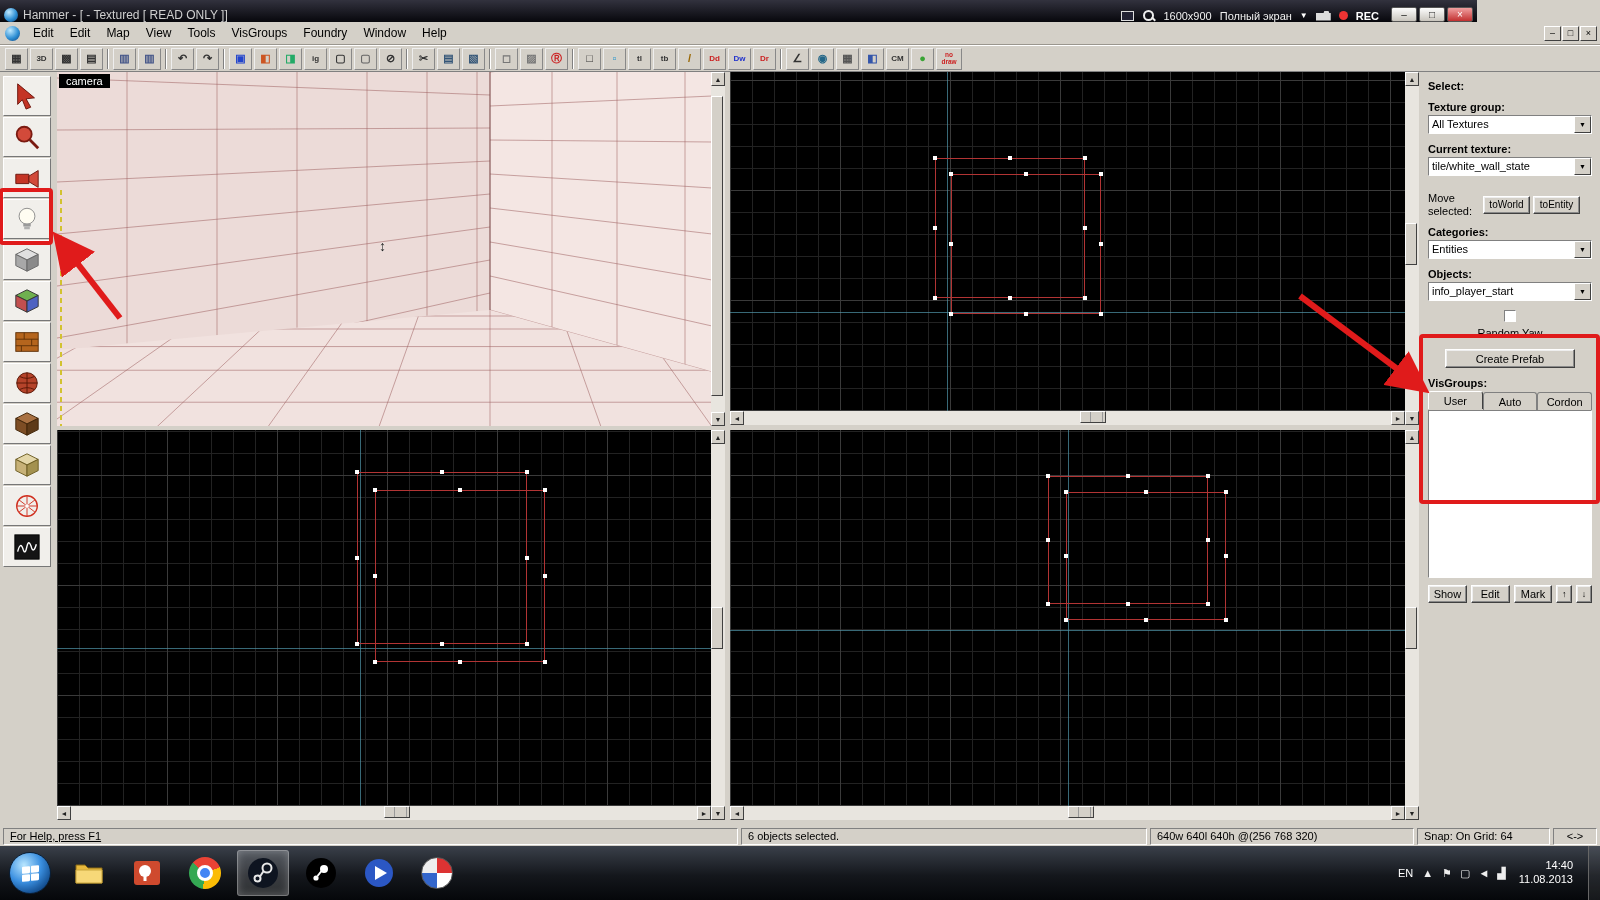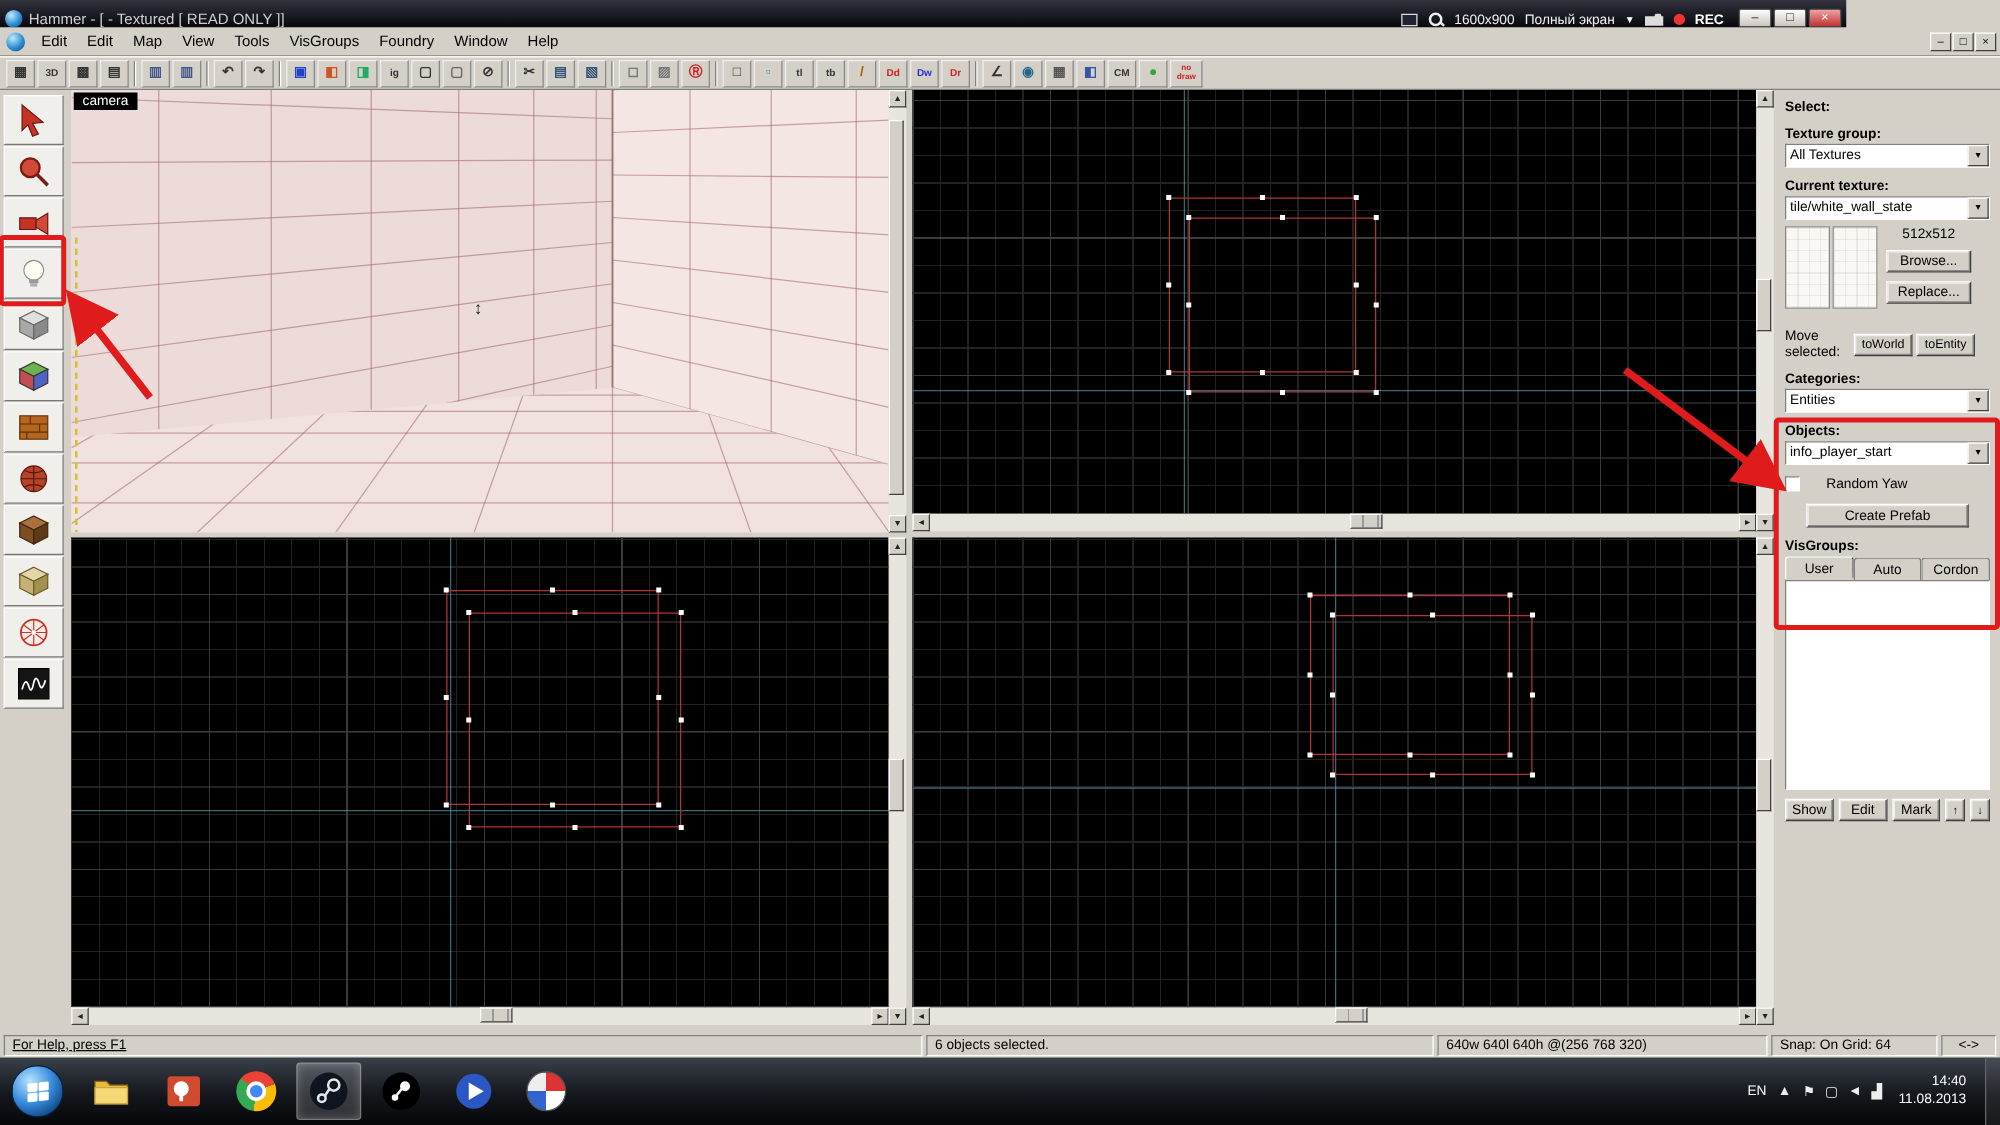--- a/index.html
+++ b/index.html
@@ -80,21 +80,21 @@
 .combo-val{flex:1;padding:2px 3px;overflow:hidden;white-space:nowrap;}
 .combo-btn{width:17px;background:#d4d0c8;border:1px solid;border-color:#fff #404040 #404040 #fff;display:flex;align-items:center;justify-content:center;font-size:7px;}
 .tex-row{display:flex;margin-top:5px;gap:7px;}
 .tex-previews{display:flex;gap:2px;}
 .tex-box{width:36px;height:66px;background:#faf8f4;border:1px solid #888;background-image:repeating-linear-gradient(0deg,rgba(0,0,0,.06) 0 1px,transparent 1px 9px),repeating-linear-gradient(90deg,rgba(0,0,0,.06) 0 1px,transparent 1px 9px);}
 .tex-col{display:flex;flex-direction:column;gap:7px;align-items:center;}
 .small-btn{width:68px;height:18px;}
 .move-row{display:flex;align-items:center;gap:3px;margin-top:16px;}
 .move-label{width:52px;line-height:1.15;}
 .tiny-btn{width:47px;height:18px;font-size:10px;}
-.check-row{display:flex;align-items:center;gap:21px;margin-top:9px;}
+.check-row{display:flex;align-items:center;gap:5px;margin-top:9px;flex-direction:column;}
 .checkbox{width:12px;height:12px;background:#fff;border:1px solid;border-color:#808080 #fff #fff #808080;}
 .prefab-btn{width:130px;height:19px;margin:10px auto 0;}
 .tabs{display:flex;margin-top:3px;}
 .tab{flex:1;height:18px;background:#d4d0c8;border:1px solid #808080;border-bottom:none;border-radius:3px 3px 0 0;display:flex;align-items:center;justify-content:center;}
 .tab.active{border-color:#fff #404040 #d4d0c8 #fff;position:relative;top:-1px;}
 .listbox{height:168px;background:#fff;border:1px solid;border-color:#808080 #fff #fff #808080;}
 .vg-btn-row{display:flex;gap:4px;margin-top:7px;}
 .vg-btn{width:42px;height:18px;}
 .arrow-btn{width:17px;height:18px;font-size:9px;}
 
@@ -508,31 +508,20 @@
       <span class="combo-val">All Textures</span>
       <span class="combo-btn">▼</span>
     </div>
 
     <div class="rp-label">Current texture:</div>
     <div class="combo">
       <span class="combo-val">tile/white_wall_state</span>
       <span class="combo-btn">▼</span>
     </div>
 
-    <div class="tex-row">
-      <div class="tex-previews">
-        <div class="tex-box"></div>
-        <div class="tex-box"></div>
-      </div>
-      <div class="tex-col">
-        <span>512x512</span>
-        <button class="btn small-btn">Browse...</button>
-        <button class="btn small-btn">Replace...</button>
-      </div>
-    </div>
 
     <div class="move-row">
       <span class="move-label">Move selected:</span>
       <button class="btn tiny-btn">toWorld</button>
       <button class="btn tiny-btn">toEntity</button>
     </div>
 
     <div class="rp-label">Categories:</div>
     <div class="combo">
       <span class="combo-val">Entities</span>

